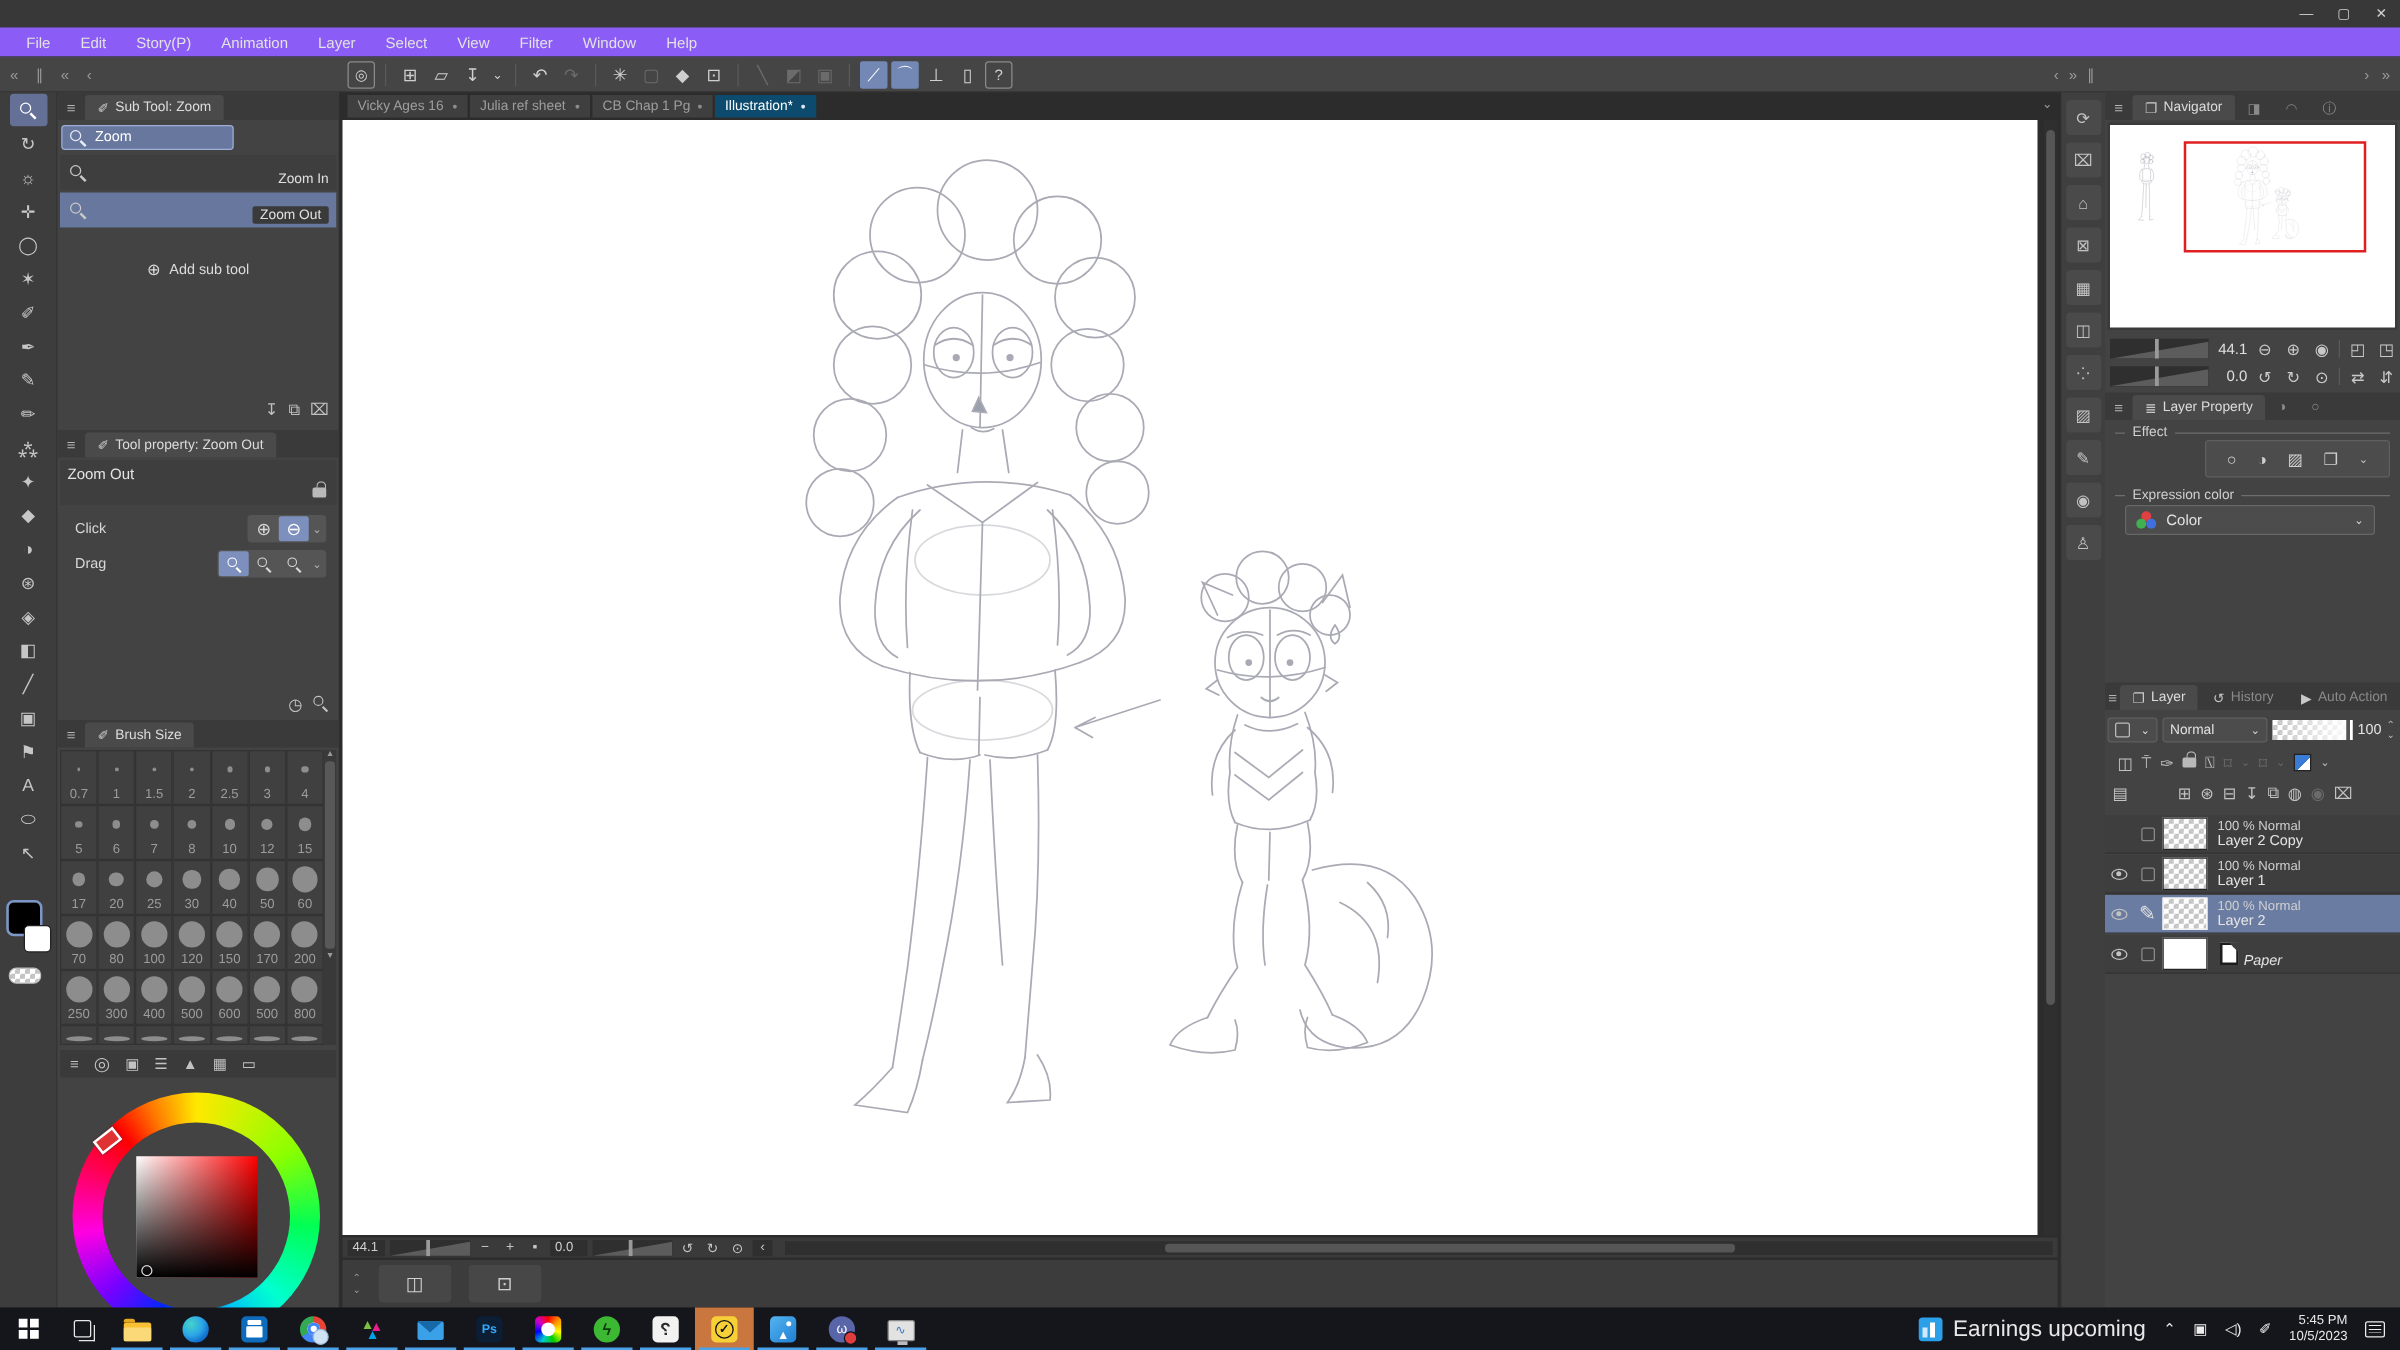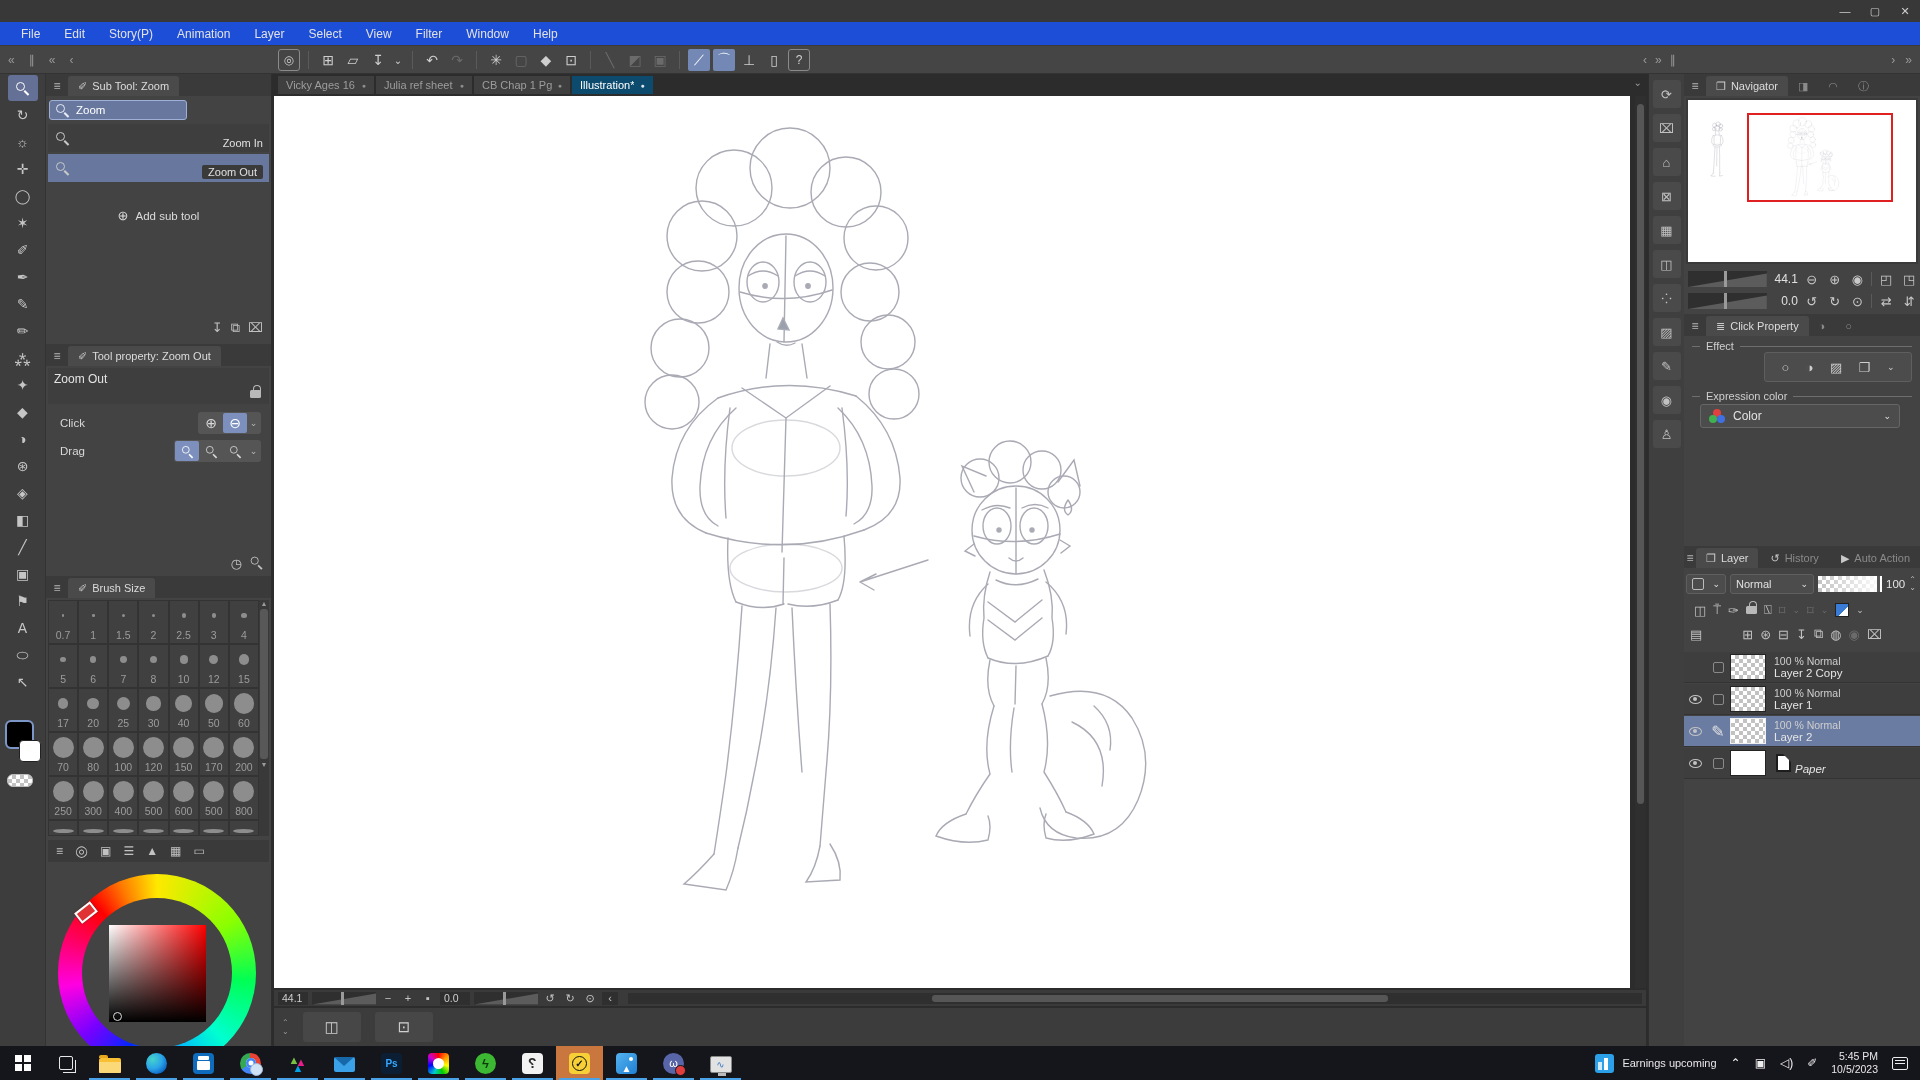--- a/index.html
+++ b/index.html
@@ -2,21 +2,21 @@
 <html><head>
 <meta charset="utf-8">
 <style>
   *{margin:0;padding:0;box-sizing:border-box;font-family:"Liberation Sans",sans-serif;-webkit-user-select:none;user-select:none}
   html,body{width:1920px;height:1080px;overflow:hidden;background:#383838;color:#d6d6d6}
   .abs{position:absolute}
   
   #titlebar{position:absolute;left:0;top:0;width:1920px;height:22px;background:#383838;color:#cfcfcf;font-size:11px}
   #titlebar .t{position:absolute;left:0;right:0;top:4px;text-align:center;letter-spacing:.2px}
   .wctl{position:absolute;top:0;width:30px;height:22px;text-align:center;line-height:22px;font-size:11px;color:#cfcfcf}
-  #menubar{position:absolute;left:0;top:22px;width:1920px;height:24px;background:#1d4ed8;display:flex;align-items:center;padding-left:10px;gap:2px;border-bottom:1px solid #3a3a3a}
+  #menubar{position:absolute;left:0;top:22px;width:1920px;height:24px;background:#8b5cf6;display:flex;align-items:center;padding-left:10px;gap:2px;border-bottom:1px solid #3a3a3a}
   .menu-item{font-size:12px;color:#e2e2e2;padding:3px 11px;border-radius:2px}
   #commandbar{position:absolute;left:0;top:46px;width:1920px;height:28px;background:#454545;border-bottom:1px solid #333}
   .cbarrows{position:absolute;top:0;height:28px;display:flex;align-items:center;gap:10px;color:#9a9a9a;font-size:12px}
   #cmd-icons{position:absolute;left:278px;top:2px;height:24px;display:flex;align-items:center;gap:3px}
   .cmdicon{min-width:22px;height:22px;display:flex;align-items:center;justify-content:center;font-size:14px;color:#cfcfcf;border-radius:2px}
   .cmdicon.boxed{border:1px solid #8a8a8a;font-size:12px;border-radius:3px}
   .cmdicon.small{min-width:12px;font-size:10px}
   .cmdicon.disabled{color:#6b6b6b}
   .cmdicon.selected{background:#7388b4;color:#fff}
   .cmdsep{width:1px;height:18px;background:#5a5a5a;margin:0 5px}
@@ -170,21 +170,21 @@
   .i-csp span{transform:scaleX(-1)}
   .i-tick{width:21px;height:21px;border-radius:4px;background:#f7d038;display:flex;align-items:center;justify-content:center}
   .i-tick span{width:15px;height:15px;border:1.8px solid #111;border-radius:50%;color:#111;font-size:10px;display:flex;align-items:center;justify-content:center;font-weight:bold}
   .i-photos{width:21px;height:21px;border-radius:4px;background:linear-gradient(135deg,#54b4f0,#1f7fd4);color:#fff;font-size:10px;display:flex;align-items:flex-end;justify-content:center;position:relative}
   .i-photos::before{content:"";position:absolute;right:4px;top:4px;width:4px;height:4px;border-radius:50%;background:#fff}
   .i-discord{width:21px;height:21px;border-radius:50%;background:#5865a8;color:#fff;font-size:11px;display:flex;align-items:center;justify-content:center;position:relative}
   .i-discord::after{content:"";position:absolute;right:-2px;bottom:-2px;width:9px;height:9px;border-radius:50%;background:#e03e3e;border:1.5px solid #15151c}
   .i-monitor{width:22px;height:17px;background:#e2e2e2;border:1px solid #888;border-radius:2px;color:#3a77c2;font-size:10px;display:flex;align-items:center;justify-content:center;position:relative;margin-top:2px}
   .i-monitor::after{content:"";position:absolute;left:7px;bottom:-4px;width:8px;height:3px;background:#bbb}
   #traywrap{margin-left:auto;display:flex;align-items:center;gap:14px;padding-right:12px}
-  #widget{display:flex;align-items:center;gap:8px;font-size:11px}
+  #widget{display:flex;align-items:center;gap:8px;font-size:18px}
   .widgetico{width:19px;height:19px;border-radius:3px;background:#2ba0e8;position:relative}
   .widgetico::before{content:"";position:absolute;left:3px;bottom:3px;width:4px;height:8px;background:#cfeafc}
   .widgetico::after{content:"";position:absolute;left:9px;bottom:3px;width:4px;height:12px;background:#fff}
   .trayico{font-size:12px;color:#ededed}
   #clock{text-align:right;font-size:10.5px;line-height:13px}
   .noticon{width:16px;height:13px;border:1.4px solid #ededed;border-radius:2px;position:relative}
   .noticon::after{content:"";position:absolute;left:2px;top:2.5px;right:2px;height:5.5px;background:repeating-linear-gradient(to bottom,#ededed 0 1.2px,transparent 1.2px 3px)}
 </style>
 </head>
 <body>
@@ -780,21 +780,21 @@
     <span class="navico">⊙</span>
     <span class="vsep"></span>
     <span class="navico">⇄</span>
     <span class="navico">⇵</span>
   </div>
 
   <div class="phead" style="top:240px">
     <span class="pburger">≡</span>
     <div class="ptab">
       <span class="ticon">≣</span>
-      <span>Click Property</span>
+      <span>Layer Property</span>
     </div>
     <div class="ptab ghost">
         <span>◑</span>
       </div>
     <div class="ptab ghost">
         <span>○</span>
       </div>
   </div>
   <div class="grouplabel abs" style="left:8px;right:8px;top:266px">
     <span>Effect</span>

